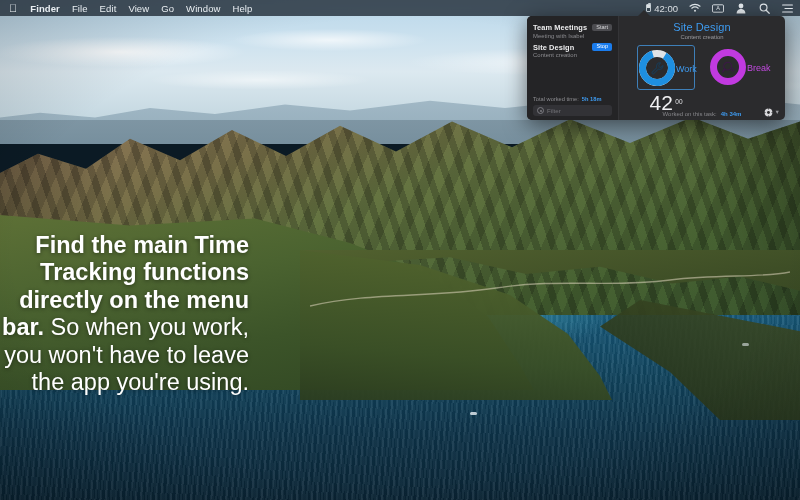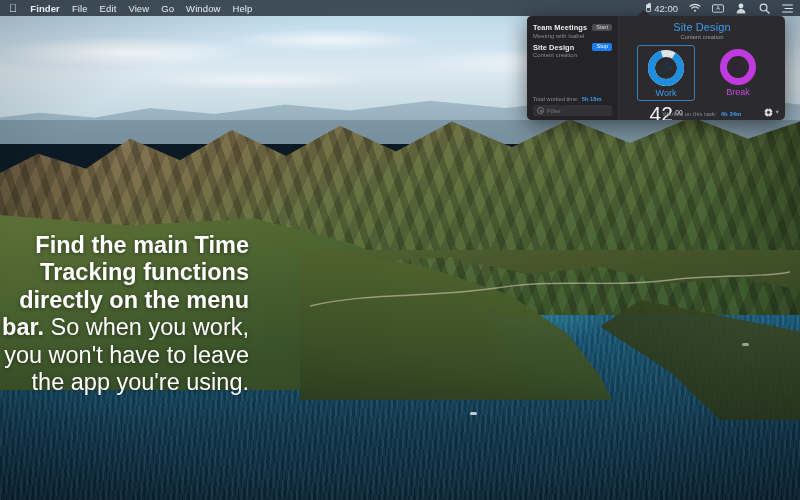--- a/index.html
+++ b/index.html
@@ -184,21 +184,21 @@
     content:""; position:absolute; left:1.5px; top:1.5px; width:2.5px; height:2.5px;
     border-radius:50%; background:#7b7b80;
   }
   .filter-text { font-size:6.2px; color:#737378; }
 
   
   .p-right { flex:1; position:relative; padding:5px 0 0 0; }
   .p-title { text-align:center; font-size:11px; color:#3e9bf0; letter-spacing:.1px; }
   .p-subtitle { text-align:center; font-size:5.9px; color:#9a9a9e; margin-top:1px; }
   .donuts { display:flex; justify-content:center; align-items:flex-start; gap:14px; margin-top:5px; }
-  .donut-wrap { display:flex; flex-direction:column; align-items:center; width:58px; padding:3px 0 2px 0; }
+  .donut-wrap { display:flex; flex-direction:row; align-items:center; width:58px; padding:3px 0 2px 0; }
   .donut-wrap.selected { border:1px solid #3e7fb8; border-radius:3px; }
   .donut { position:relative; width:38px; height:38px; }
   .donut svg { display:block; }
   .donut-ico {
     position:absolute; left:0; top:0; width:38px; height:38px;
     display:flex; align-items:center; justify-content:center;
   }
   .donut-label { font-size:9px; margin-top:1px; }
   .lbl-work { color:#3e9bf0; }
   .lbl-break { color:#c24ae0; }

